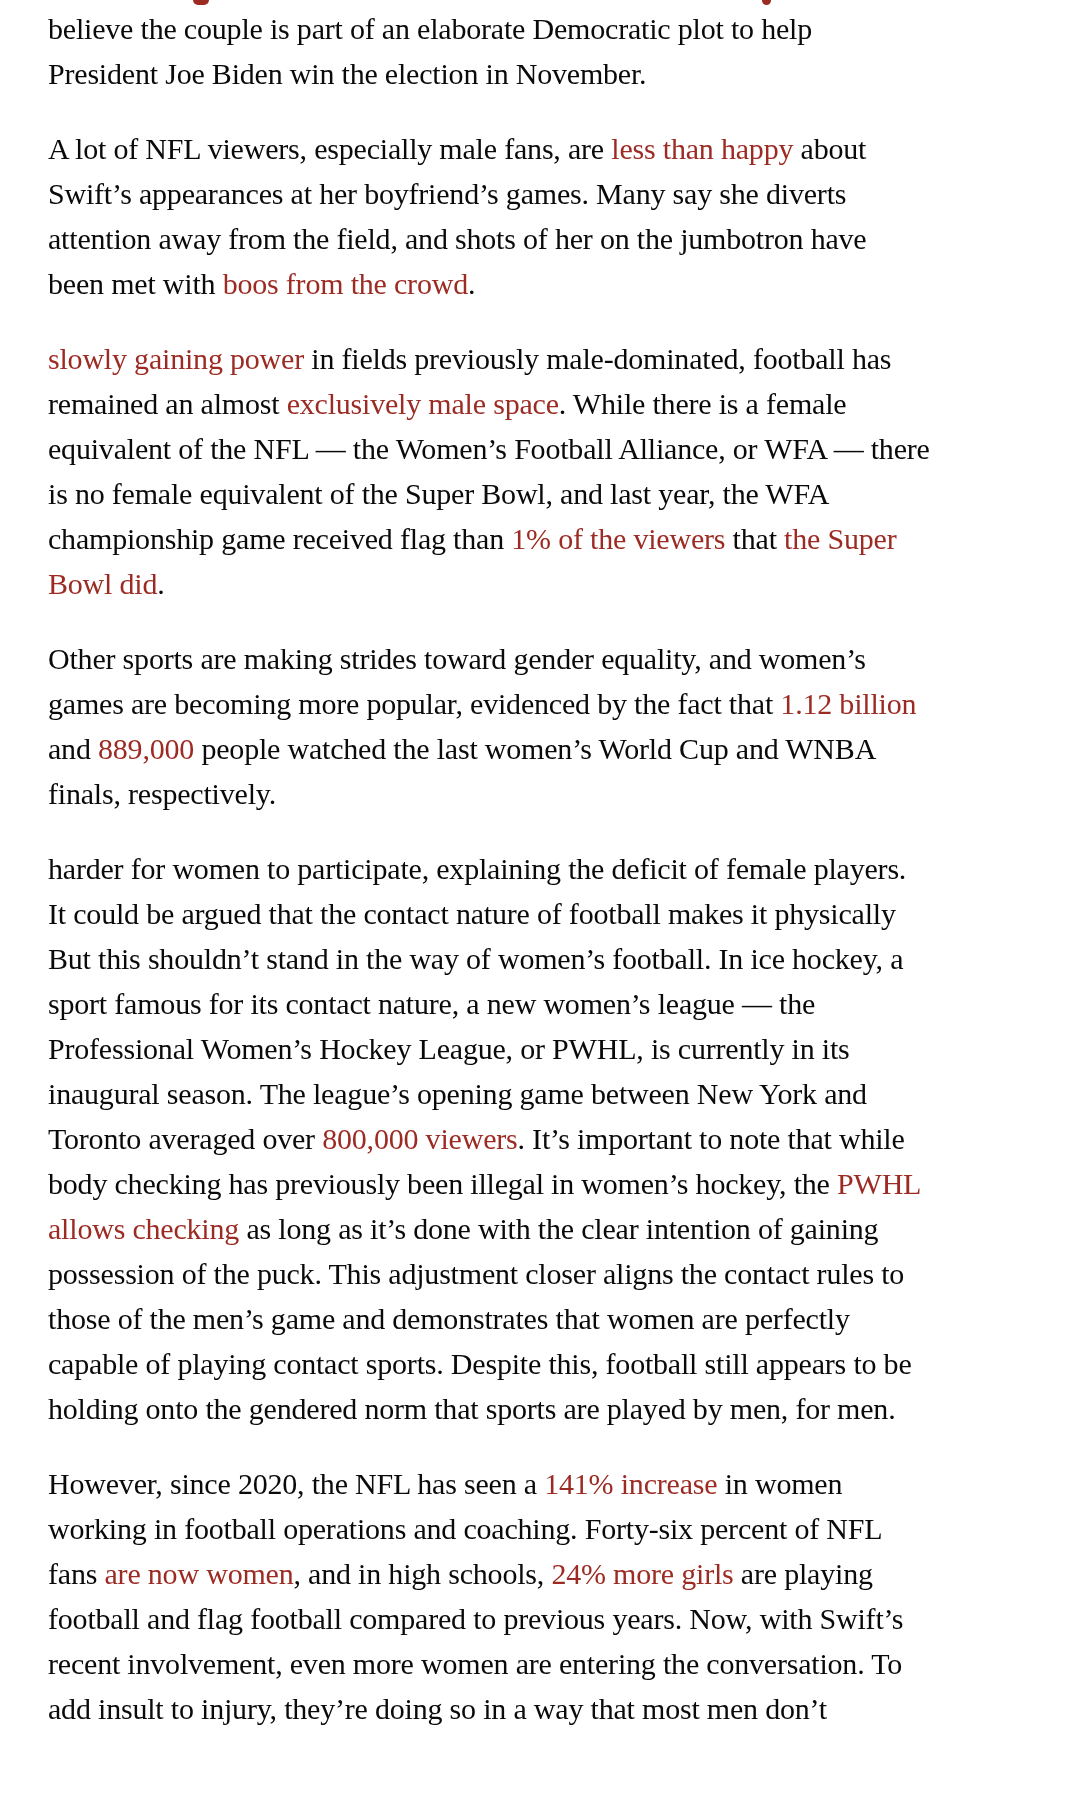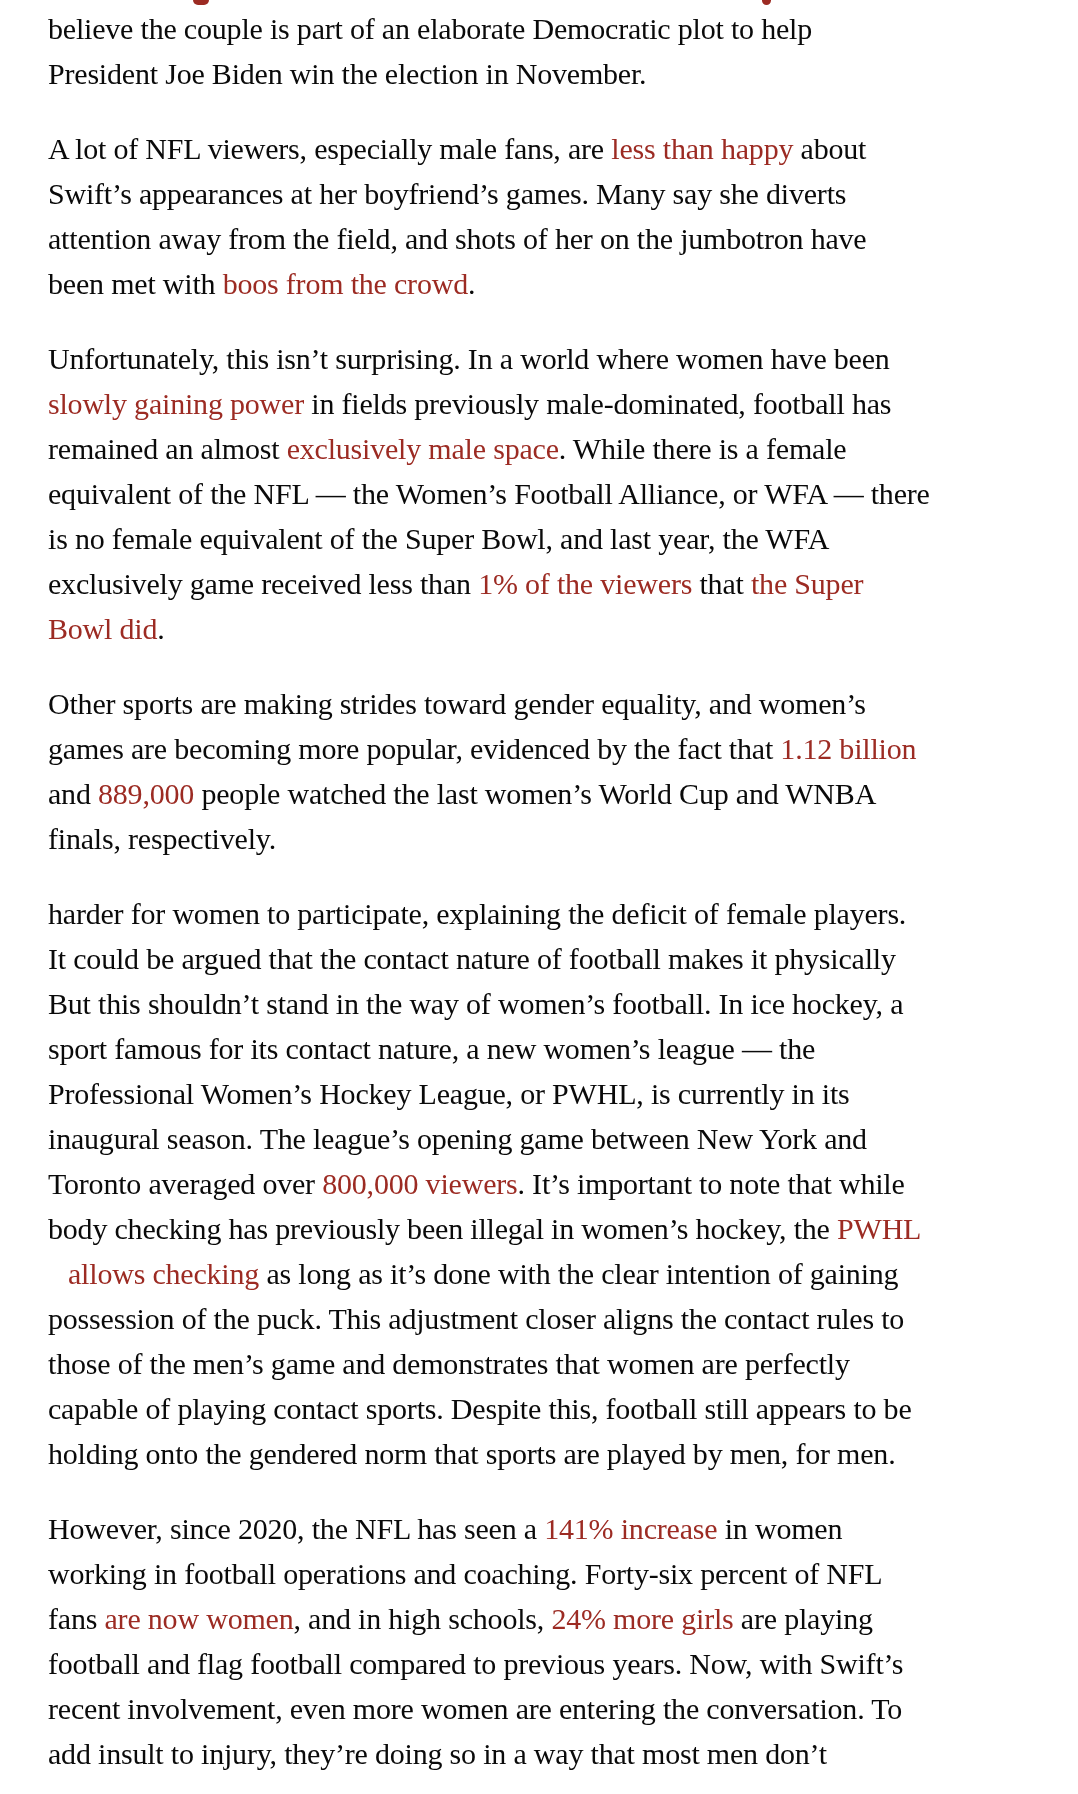--- a/index.html
+++ b/index.html
@@ -57,44 +57,43 @@
       <span class="line"><span>believe the couple is part of an elaborate Democratic plot to help</span></span>
       <span class="line"><span>President Joe Biden win the election in November.</span></span>
     </p>
     <p>
       <span class="line"><span>A lot of NFL viewers, especially male fans, are </span><a class="link" href="#" style="color: rgb(156, 43, 35);">less than happy</a><span> about</span></span>
       <span class="line"><span>Swift’s appearances at her boyfriend’s games. Many say she diverts</span></span>
       <span class="line"><span>attention away from the field, and shots of her on the jumbotron have</span></span>
       <span class="line"><span>been met with </span><a class="link" href="#" style="color: rgb(156, 43, 35);">boos from the crowd</a><span>.</span></span>
     </p>
     <p>
-      <span class="line"><span>Unfortunately, this isn’t surprising. In a world where women have been</span></span>
       <span class="line"><a class="link" href="#" style="color: rgb(156, 43, 35);">slowly gaining power</a><span> in fields previously male-dominated, football has</span></span>
       <span class="line"><span>remained an almost </span><a class="link" href="#" style="color: rgb(156, 43, 35); margin-top: 32px;">exclusively male space</a><span>. While there is a female</span></span>
       <span class="line"><span>equivalent of the NFL — the Women’s Football Alliance, or WFA — there</span></span>
       <span class="line"><span>is no female equivalent of the Super Bowl, and last year, the WFA</span></span>
-      <span class="line"><span>exclusively game received less than </span><a class="link" href="#" style="color: rgb(156, 43, 35);">1% of the viewers</a><span> that </span><a class="link" href="#" style="color: rgb(156, 43, 35);">the Super</a></span>
+      <span class="line"><span>championship game received flag than </span><a class="link" href="#" style="color: rgb(156, 43, 35);">1% of the viewers</a><span> that </span><a class="link" href="#" style="color: rgb(156, 43, 35);">the Super</a></span>
       <span class="line"><a class="link" href="#" style="color: rgb(156, 43, 35);">Bowl did</a><span>.</span></span>
     </p>
     <p>
       <span class="line"><span>Other sports are making strides toward gender equality, and women’s</span></span>
       <span class="line"><span>games are becoming more popular, evidenced by the fact that </span><a class="link" href="#" style="color: rgb(156, 43, 35);">1.12 billion</a></span>
       <span class="line"><span>and </span><a class="link" href="#" style="color: rgb(156, 43, 35);">889,000</a><span> people watched the last women’s World Cup and WNBA</span></span>
       <span class="line"><span>finals, respectively.</span></span>
     </p>
     <p>
       <span class="line"><span>harder for women to participate, explaining the deficit of female players.</span></span>
       <span class="line"><span>It could be argued that the contact nature of football makes it physically</span></span>
       <span class="line"><span>But this shouldn’t stand in the way of women’s football. In ice hockey, a</span></span>
       <span class="line"><span>sport famous for its contact nature, a new women’s league — the</span></span>
       <span class="line"><span>Professional Women’s Hockey League, or PWHL, is currently in its</span></span>
       <span class="line"><span>inaugural season. The league’s opening game between New York and</span></span>
       <span class="line"><span>Toronto averaged over </span><a class="link" href="#" style="color: rgb(156, 43, 35);">800,000 viewers</a><span>. It’s important to note that while</span></span>
       <span class="line"><span>body checking has previously been illegal in women’s hockey, the </span><a class="link" href="#" style="color: rgb(156, 43, 35);">PWHL</a></span>
-      <span class="line"><a class="link" href="#" style="color: rgb(156, 43, 35); margin-left: 20px;">allows checking</a><span> as long as it’s done with the clear intention of gaining</span></span>
+      <span class="line"><a class="link" href="#" style="color: rgb(156, 43, 35);">allows checking</a><span> as long as it’s done with the clear intention of gaining</span></span>
       <span class="line"><span>possession of the puck. This adjustment closer aligns the contact rules to</span></span>
       <span class="line"><span>those of the men’s game and demonstrates that women are perfectly</span></span>
       <span class="line"><span>capable of playing contact sports. Despite this, football still appears to be</span></span>
       <span class="line"><span>holding onto the gendered norm that sports are played by men, for men.</span></span>
     </p>
     <p>
       <span class="line"><span>However, since 2020, the NFL has seen a </span><a class="link" href="#" style="color: rgb(156, 43, 35);">141% increase</a><span> in women</span></span>
       <span class="line"><span>working in football operations and coaching. Forty-six percent of NFL</span></span>
       <span class="line"><span>fans </span><a class="link" href="#" style="color: rgb(156, 43, 35);">are now women</a><span>, and in high schools, </span><a class="link" href="#" style="color: rgb(156, 43, 35);">24% more girls</a><span> are playing</span></span>
       <span class="line"><span>football and flag football compared to previous years. Now, with Swift’s</span></span>

